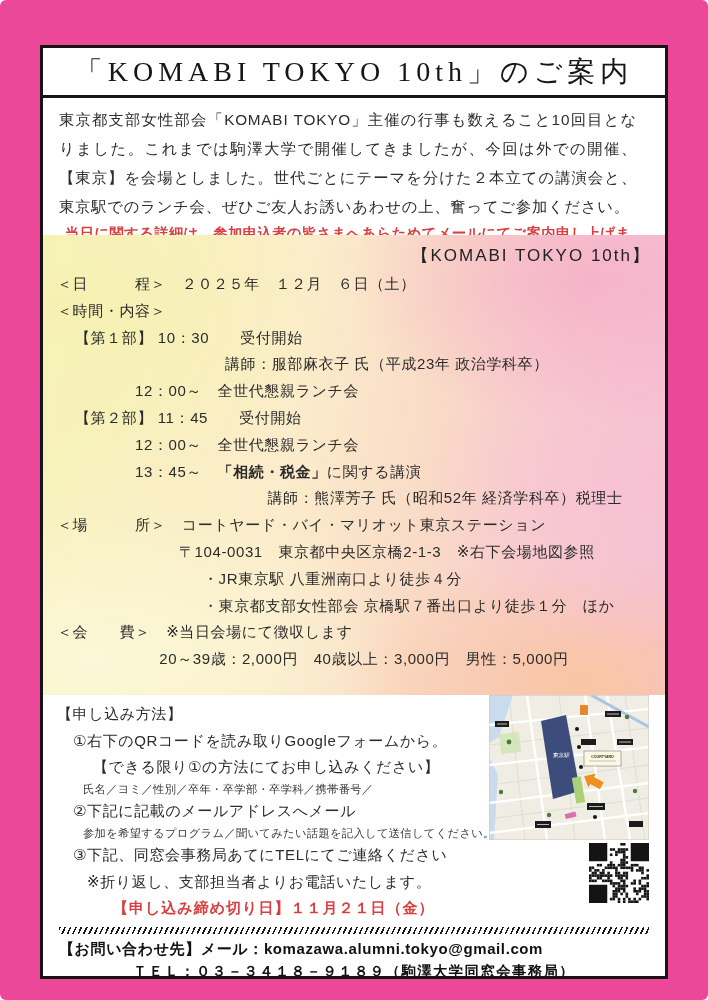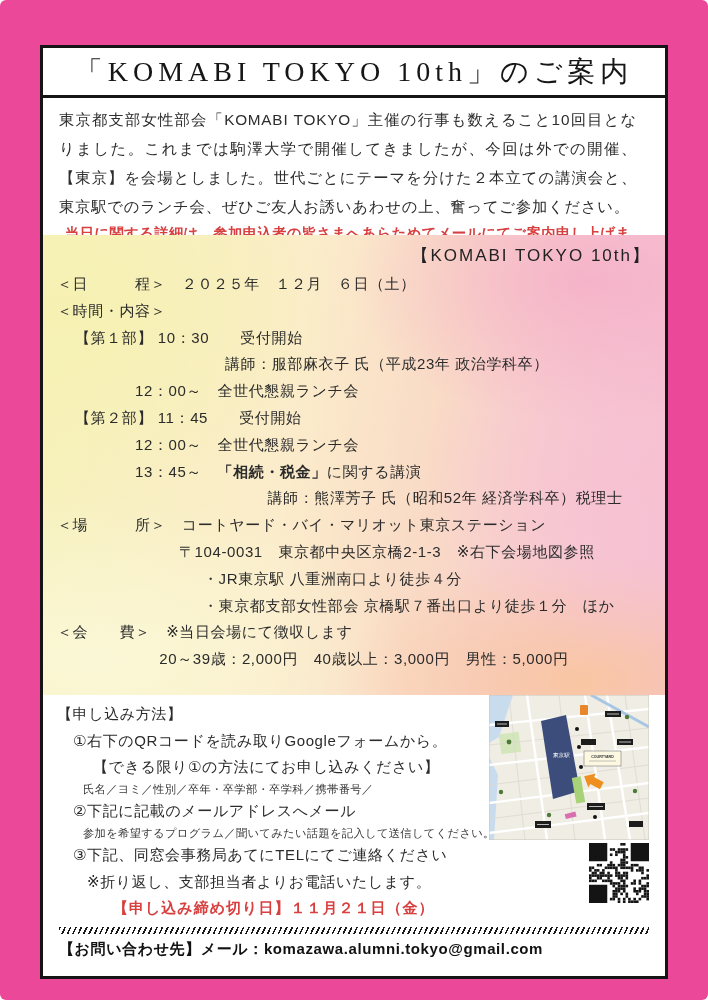--- a/index.html
+++ b/index.html
@@ -375,16 +375,17 @@
               </g>
           </svg>
         </div>
       </div>
     </div>
 
     <div class="divider"></div>
 
     <div class="footer">
       <div class="footer-inquiry">【お問い合わせ先】メール：komazawa.alumni.tokyo@gmail.com</div>
+      <div class="footer-tel">ＴＥＬ：０３－３４１８－９１８９（駒澤大学同窓会事務局）</div>
     </div>
 
   </div>
 </div>
 
 </body></html>

